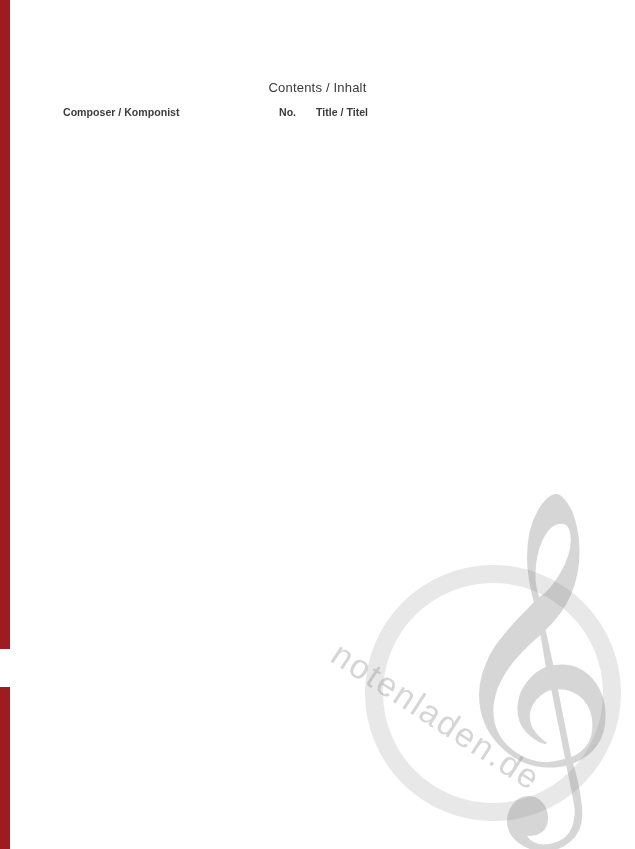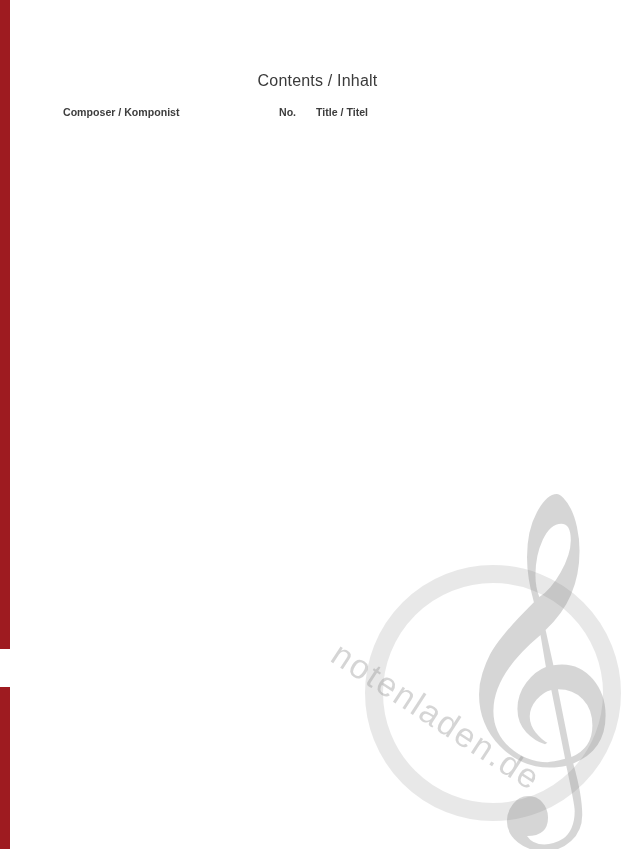--- a/index.html
+++ b/index.html
@@ -11,22 +11,22 @@
     color:#3d3d3d;
     overflow:hidden;
   }
   .red-strip{position:absolute;left:0;width:10px;background:#9e1b20;}
   .red-strip.seg-top{top:0;height:649px;}
   .red-strip.seg-bottom{top:687px;height:162px;}
 
   .title{
     position:absolute;top:72px;left:0;right:0;
     text-align:center;
-    font-size:16px;font-weight:400;color:#3a3a3a;
-    margin:0;letter-spacing:.2px;
+    font-size:13px;font-weight:400;color:#3a3a3a;
+    margin:8px;letter-spacing:.2px;
   }
 
   .toc{
     position:absolute;left:63px;top:104px;width:509px;
     font-size:10.6px;line-height:17.1px;
     z-index:1;
   }
   .row{display:grid;grid-template-columns:216px 26px 1fr 60px;}
   .cell{white-space:nowrap;overflow:hidden;}
   .cell.no{text-align:right;padding-right:6px;}

